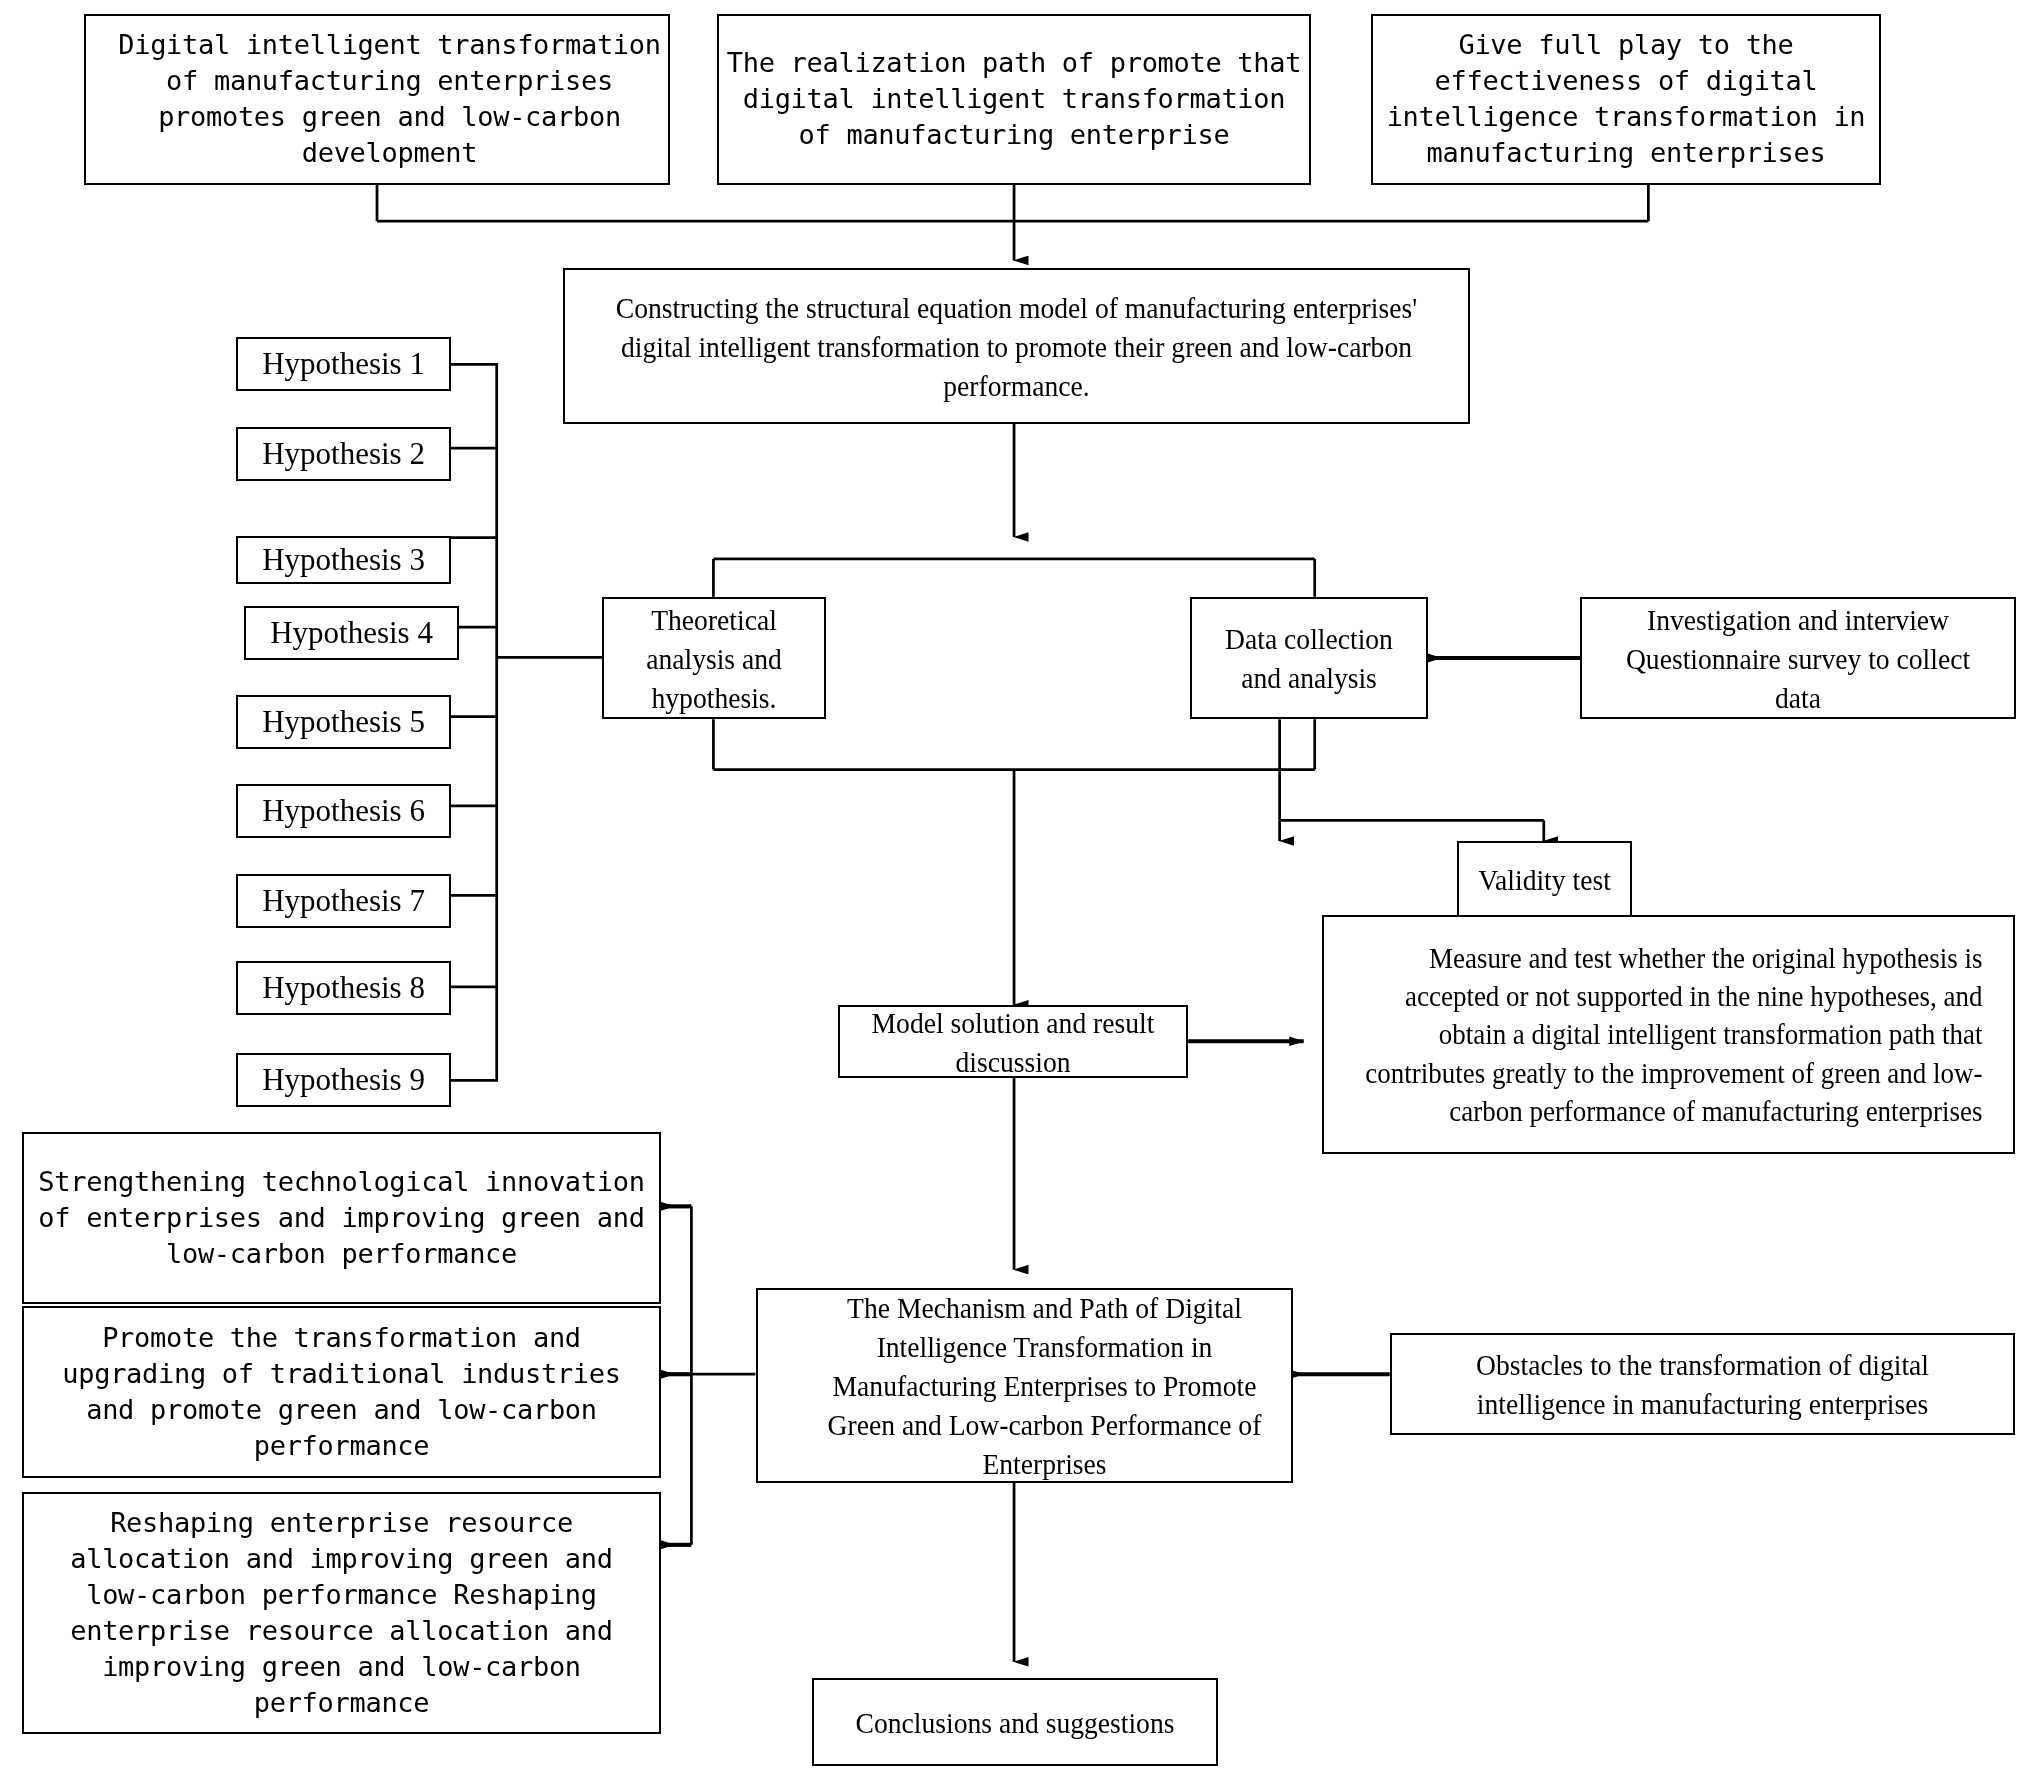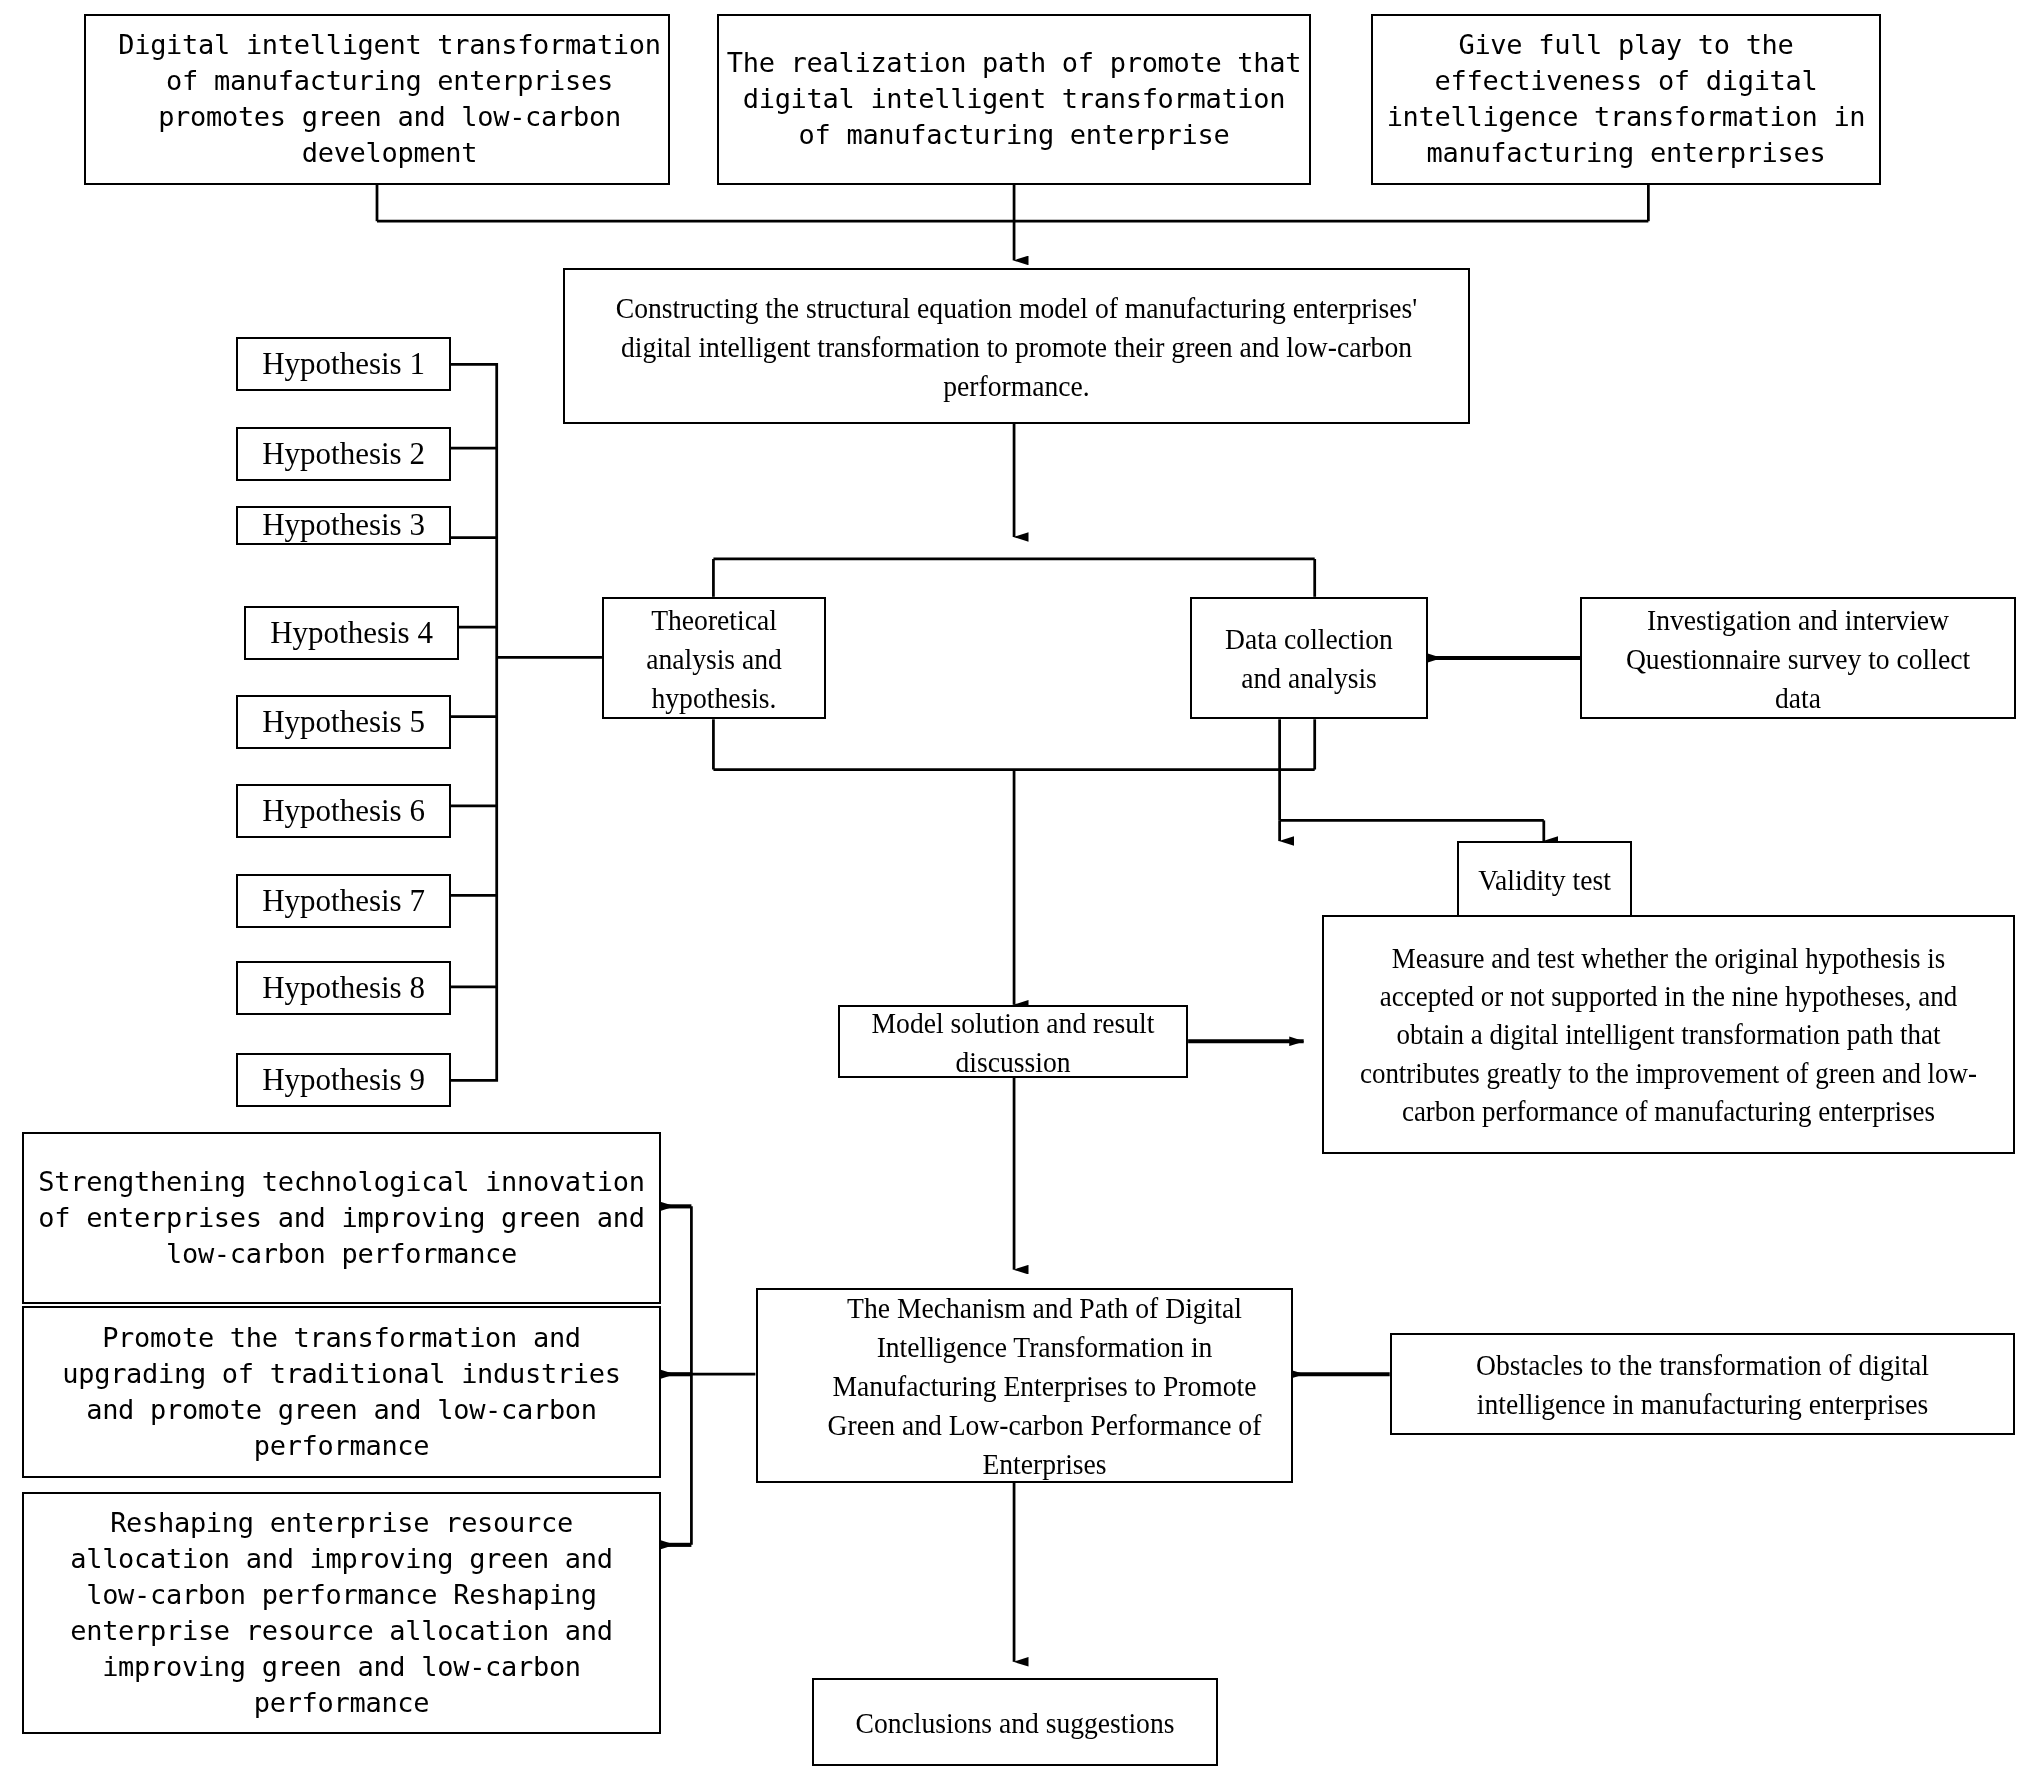--- a/index.html
+++ b/index.html
@@ -164,21 +164,21 @@
   <div class="node" style="left:563px; top:268px; width:907px; height:156px;">
     <span class="txt serif">Constructing the structural equation model of manufacturing enterprises' digital intelligent transformation to promote their green and low-carbon performance.</span>
   </div>
 
   <div class="node" style="left:236px; top:337px; width:215px; height:54px;">
     <span class="txt serif-wide">Hypothesis 1</span>
   </div>
   <div class="node" style="left:236px; top:427px; width:215px; height:54px;">
     <span class="txt serif-wide">Hypothesis 2</span>
   </div>
-  <div class="node" style="left:236px; top:506px; width:215px; height:39px;justify-content:flex-end;">
+  <div class="node" style="left:236px; top:536px; width:215px; height:48px;justify-content:flex-end;">
     <span class="txt serif-wide">Hypothesis 3</span>
   </div>
   <div class="node" style="left:236px; top:606px; width:215px; height:54px;margin-left:8px;">
     <span class="txt serif-wide">Hypothesis 4</span>
   </div>
   <div class="node" style="left:236px; top:695px; width:215px; height:54px;">
     <span class="txt serif-wide">Hypothesis 5</span>
   </div>
   <div class="node" style="left:236px; top:784px; width:215px; height:54px;">
     <span class="txt serif-wide">Hypothesis 6</span>
@@ -203,21 +203,21 @@
 
   <div class="node" style="left:1580px; top:597px; width:436px; height:122px;">
     <span class="txt serif">Investigation and interview Questionnaire survey to collect data</span>
   </div>
 
 
   <div class="node" style="left:1457px; top:841px; width:175px; height:76px;">
     <span class="txt serif">Validity test</span>
   </div>
 
-  <div class="node" style="left:1322px; top:915px; width:693px; height:239px;">
+  <div class="node" style="left:1322px; top:915px; width:693px; height:239px;text-align:right;">
     <span class="txt serif-sm">Measure and test whether the original hypothesis is accepted or not supported in the nine hypotheses, and obtain a digital intelligent transformation path that contributes greatly to the improvement of green and low-carbon performance of manufacturing enterprises</span>
   </div>
 
   <div class="node" style="left:838px; top:1005px; width:350px; height:73px;">
     <span class="txt serif">Model solution and result discussion</span>
   </div>
 
   <div class="node" style="left:22px; top:1120px; width:639px; height:172px;margin-top:12px;">
     <span class="txt mono">Strengthening technological innovation of enterprises and improving green and low-carbon performance</span>
   </div>

